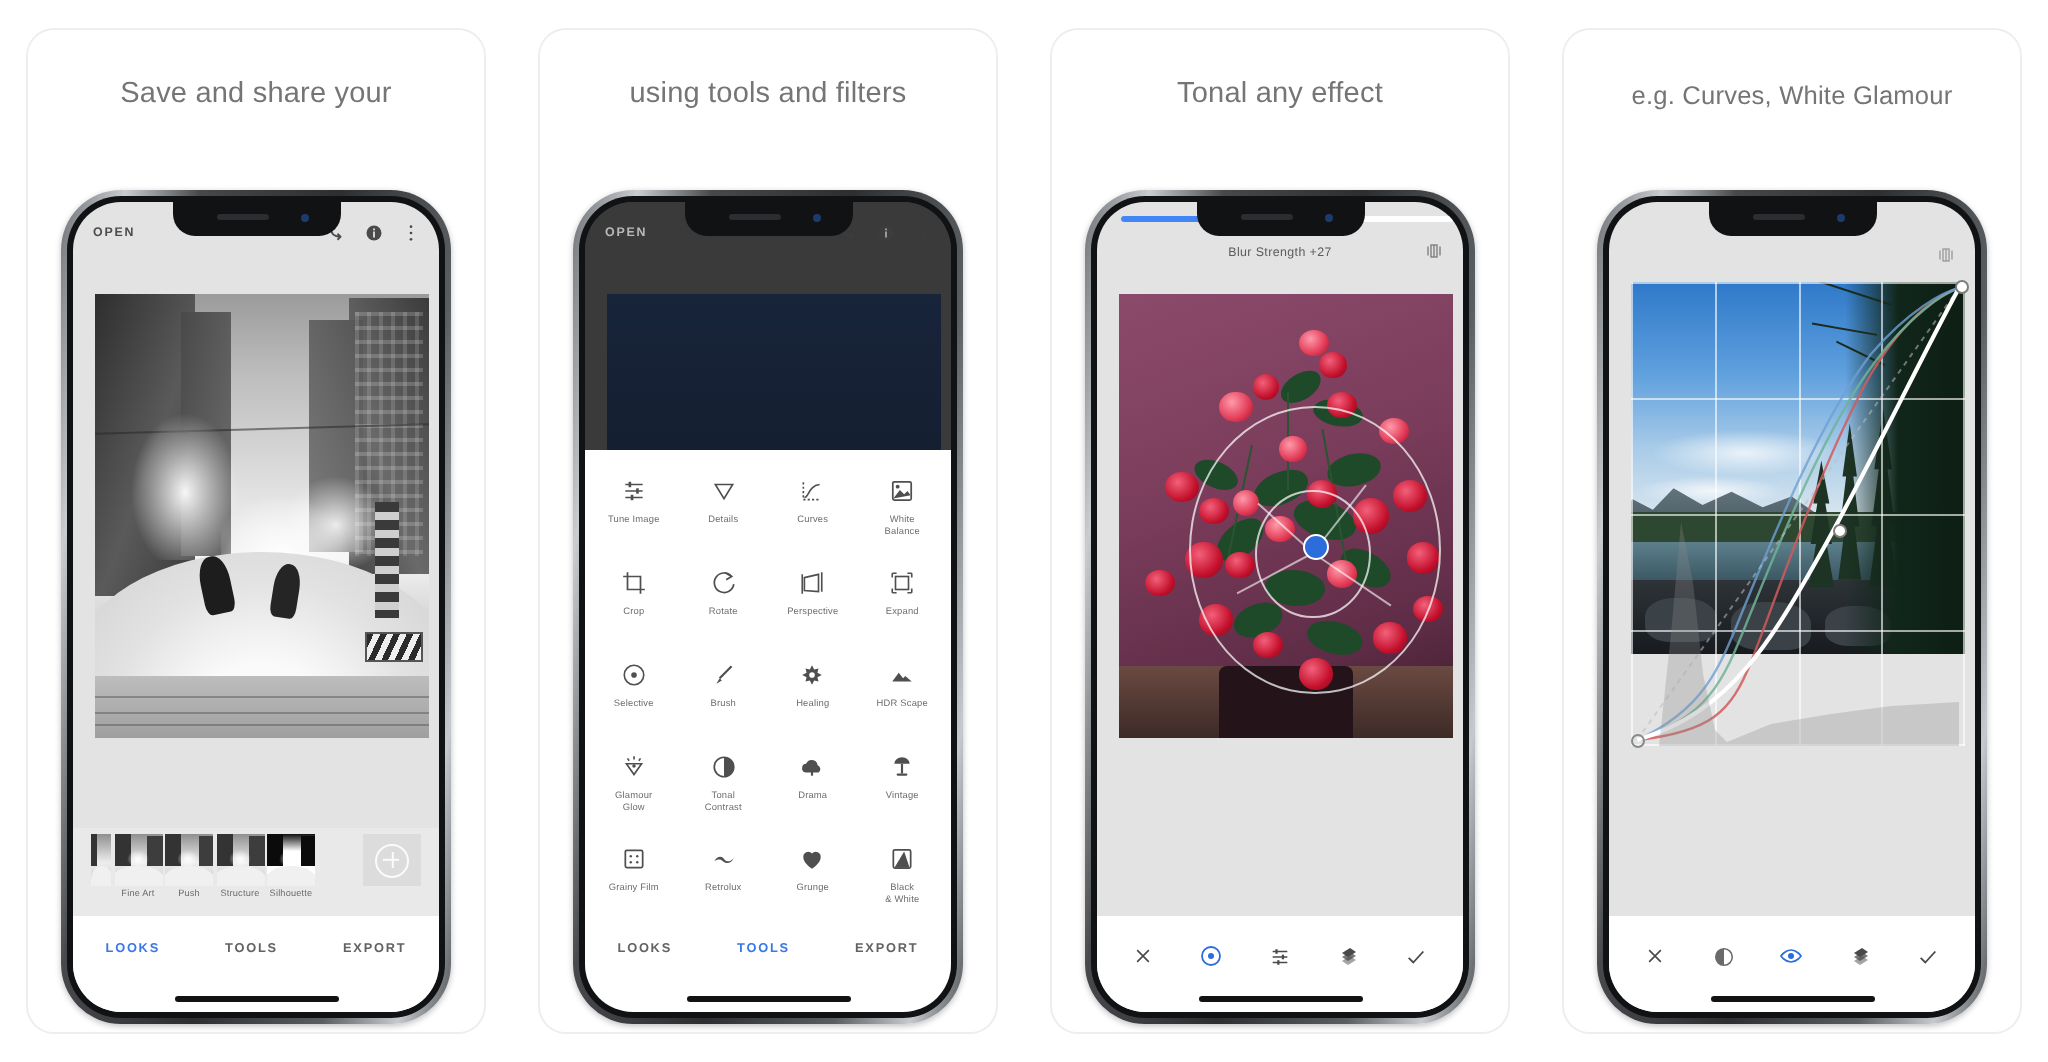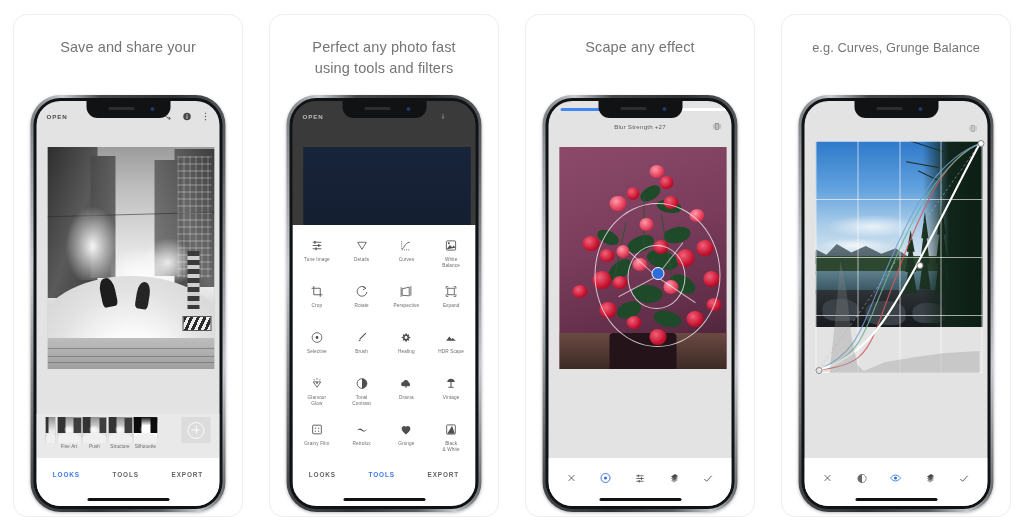--- a/index.html
+++ b/index.html
@@ -327,21 +327,20 @@
             <span>EXPORT</span>
           </div>
           <div class="homebar"></div>
         </div>
       </div>
     </div>
   </div>
 
   <div class="card">
     <div class="card-title">
-      <div>Perfect any photo fast</div>
       <div>using tools and filters</div>
     </div>
 
     <div class="phone">
       <div class="phone-inner">
         <div class="screen" style="background:#3a3a3a">
           <div class="notch">
               <div class="spk"></div>
               <div class="cam"></div>
             </div>
@@ -599,21 +598,21 @@
             <span>EXPORT</span>
           </div>
           <div class="homebar"></div>
         </div>
       </div>
     </div>
   </div>
 
   <div class="card">
     <div class="card-title">
-      <div>Scape any effect</div>
+      <div>Tonal any effect</div>
     </div>
 
     <div class="phone">
       <div class="phone-inner">
         <div class="screen">
           <div class="notch">
               <div class="spk"></div>
               <div class="cam"></div>
             </div>
 
@@ -721,21 +720,21 @@
             </div>
           </div>
           <div class="homebar"></div>
         </div>
       </div>
     </div>
   </div>
 
   <div class="card">
     <div class="card-title small">
-      <div>e.g. Curves, Grunge Balance</div>
+      <div>e.g. Curves, White Glamour</div>
     </div>
 
     <div class="phone">
       <div class="phone-inner">
         <div class="screen">
           <div class="notch">
               <div class="spk"></div>
               <div class="cam"></div>
             </div>
 

